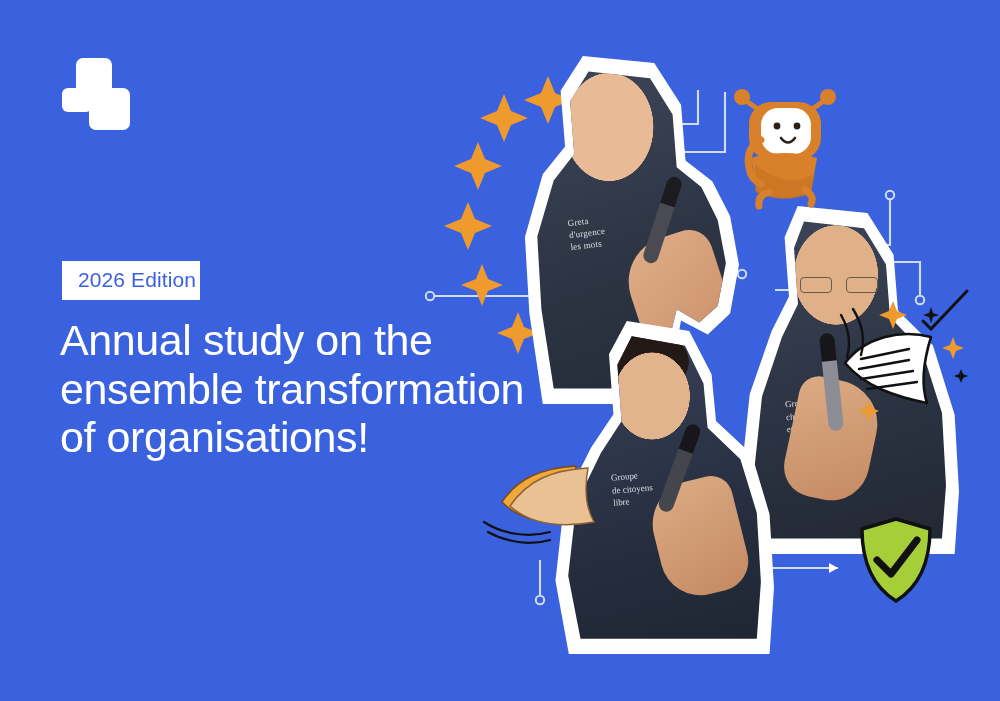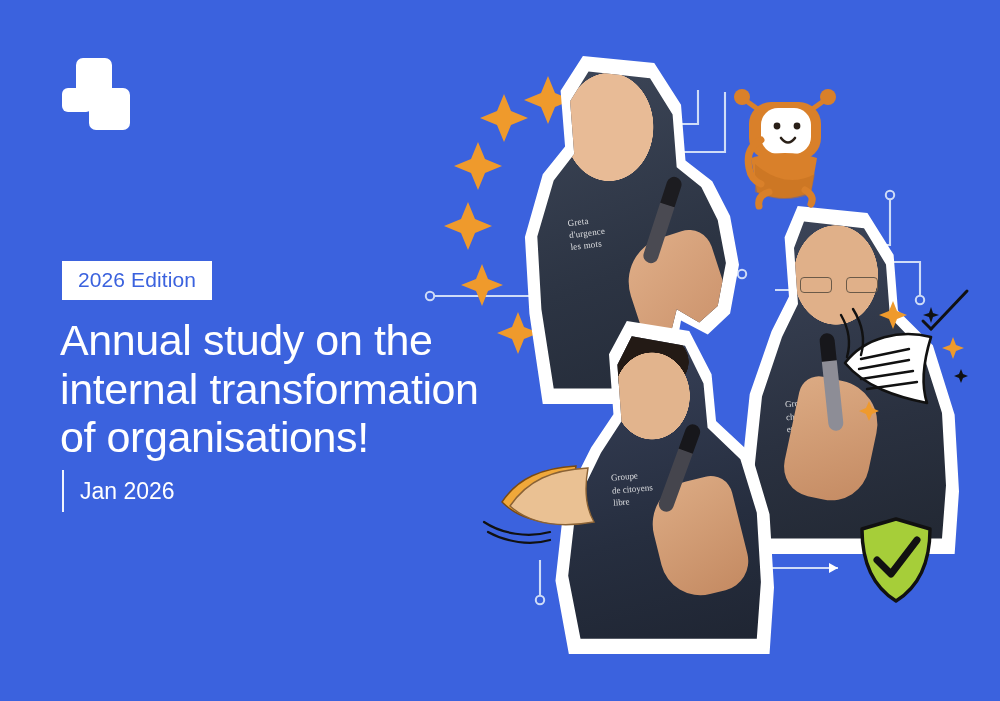--- a/index.html
+++ b/index.html
@@ -53,21 +53,21 @@
   }
 
   .badge {
     position: absolute;
     left: 62px;
     top: 261px;
     background: #ffffff;
     color: #3b62de;
     font-size: 21px;
     font-weight: 500;
-    padding: 7px 16px 8px 16px;
+    padding: 7px 4px 8px 16px;
     letter-spacing: 0.1px;
   }
 
   .headline {
     position: absolute;
     left: 60px;
     top: 316px;
     width: 470px;
     color: #ffffff;
     font-size: 43px;
@@ -279,27 +279,23 @@
     <div class="brand-mark">
       <span class="sq sq-a"></span>
       <span class="sq sq-b"></span>
       <span class="sq sq-c"></span>
     </div>
   </div>
 
   <div class="badge">2026 Edition</div>
 
   <h1 class="headline">Annual study on the
-internal transformation
+ensemble transformation
 of organisations!</h1>
 
-  <div class="dateline">
-    <span class="rule"></span>
-    <span class="date-text">Jan 2026</span>
-  </div>
 
   <div class="art">
 
     <svg class="art-layer" viewBox="0 0 580 701" width="580" height="701" aria-hidden="true">
       <g fill="none" stroke="#cfdcf7" stroke-width="2.1">
         <path d="M278 90 L278 124 L232 124"></path>
         <path d="M305 92 L305 152 L253 152"></path>
         <path d="M10 296 L160 296 L190 296"></path>
         <path d="M190 296 L190 330 L158 330 L158 388"></path>
         <path d="M300 300 L300 274 L322 274"></path>

